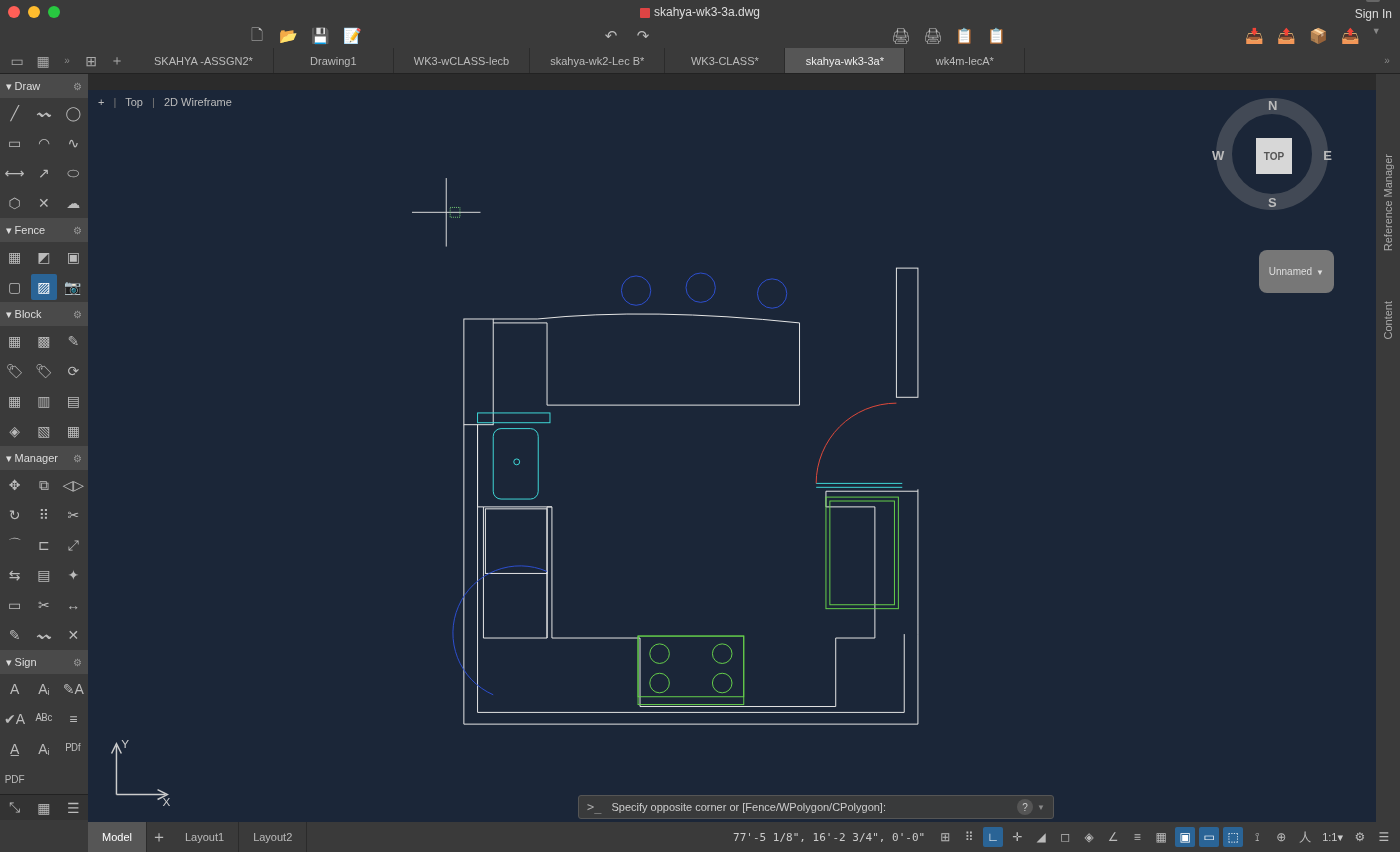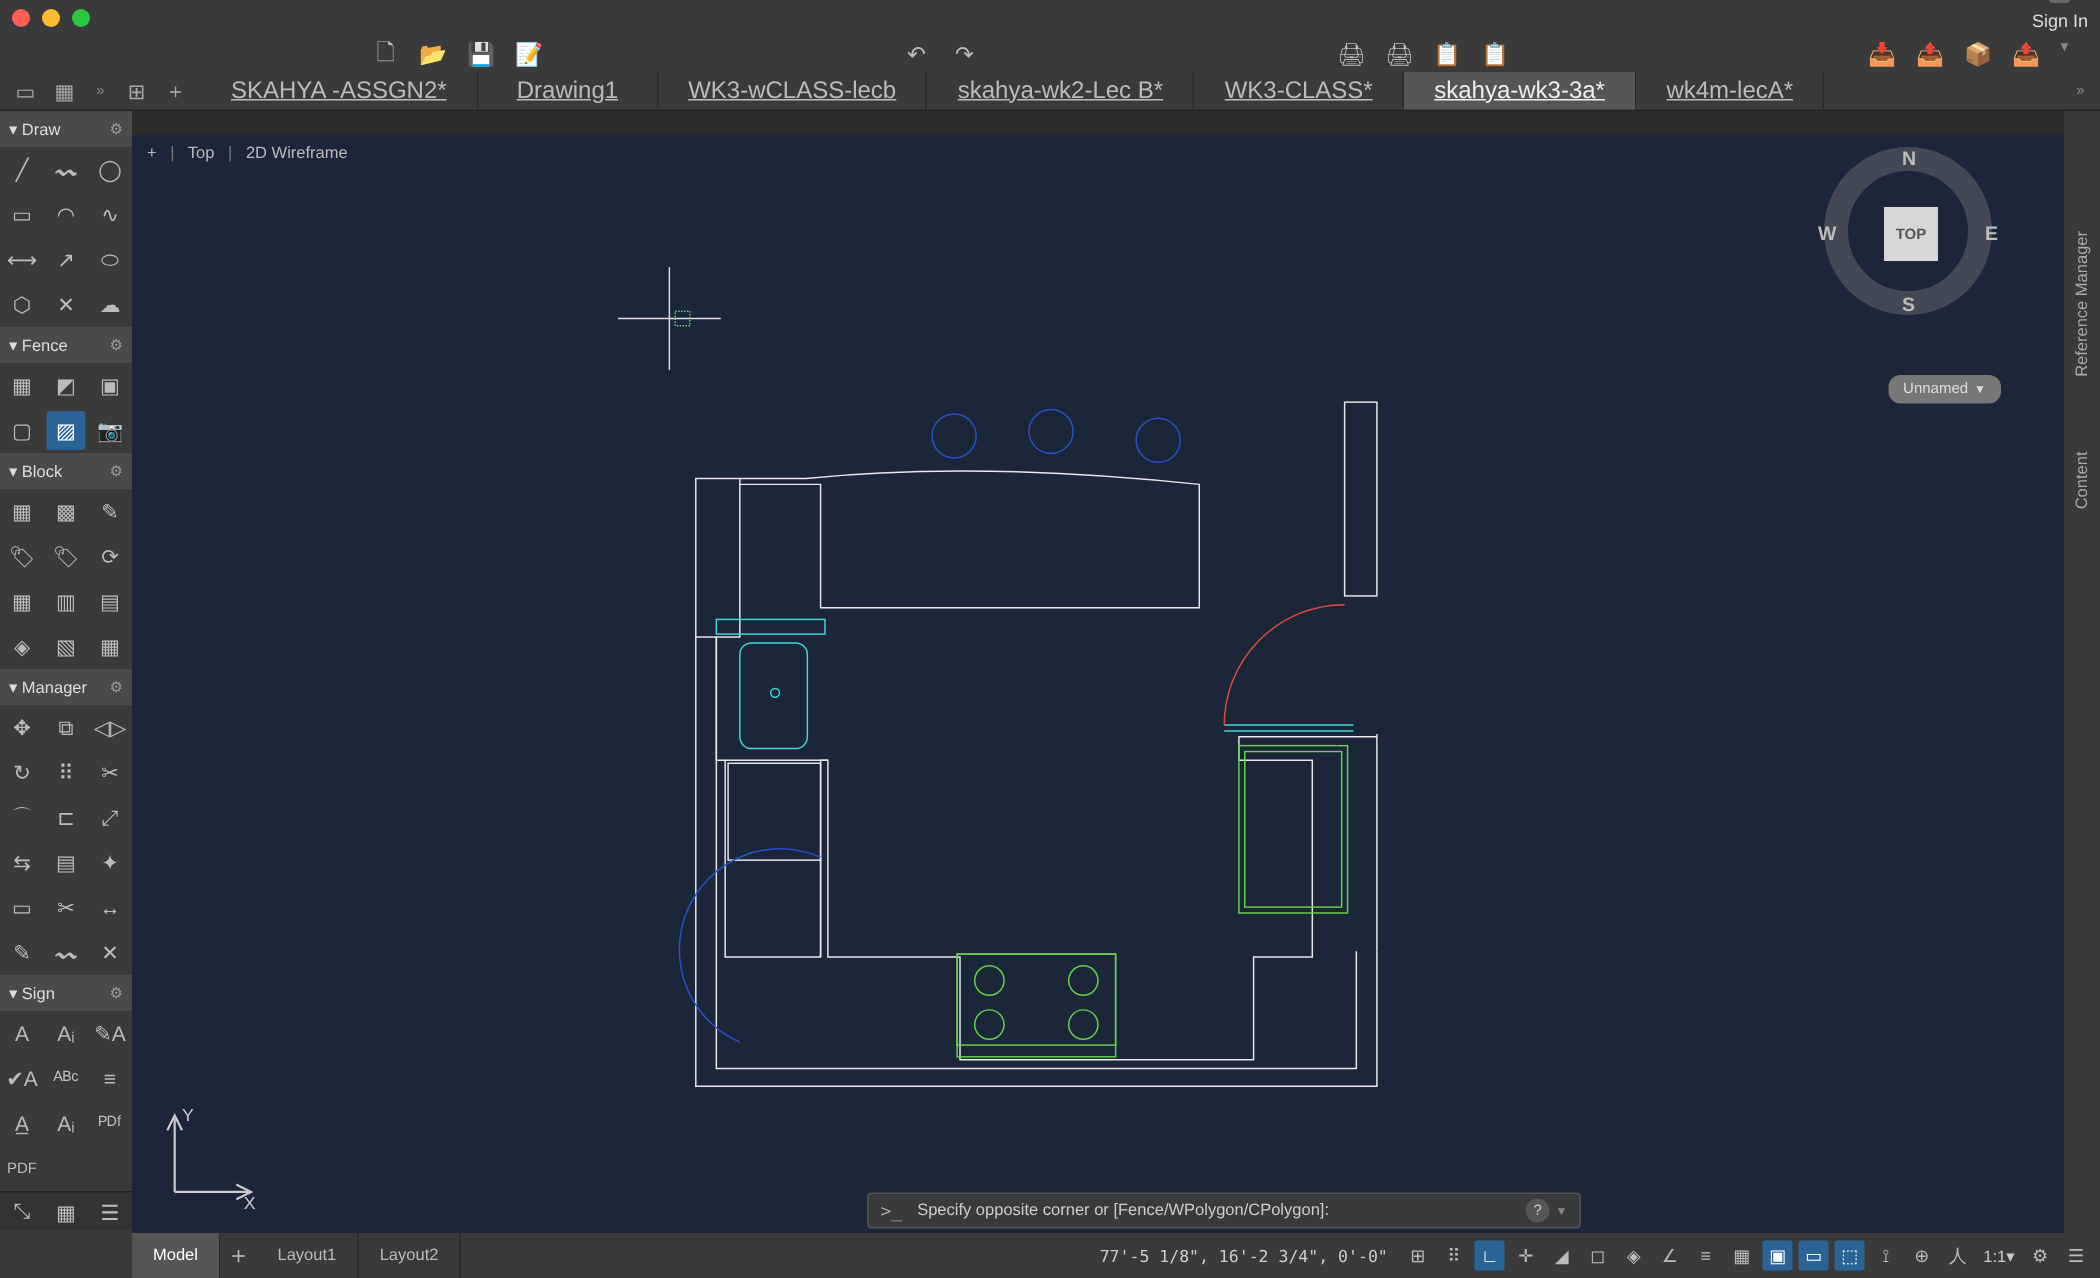--- a/index.html
+++ b/index.html
@@ -19,21 +19,21 @@
 #maintoolbar { height:24px; background:#3a3a3a; display:flex; align-items:center; padding:0 8px; }
 #maintoolbar .grp { display:flex; gap:14px; margin-right:60px; margin-left:180px;}
 #maintoolbar .grp.first{margin-left:240px;}
 #maintoolbar .ic { width:18px; height:18px; display:flex; align-items:center; justify-content:center; font-size:15px; color:#bbb; cursor:pointer; }
 
 
 #doctabs { height:26px; background:#3a3a3a; display:flex; align-items:stretch; border-bottom:1px solid #222; }
 #doctabs .leading { display:flex; align-items:center; gap:8px; padding:0 8px; }
 #doctabs .leading .ic { width:18px; height:18px; display:flex; align-items:center; justify-content:center; color:#aaa; font-size:14px; cursor:pointer;}
 #doctabs .chev { width:14px; color:#888; font-size:10px; text-align:center; cursor:pointer;}
-#doctabs .tab { padding:0 20px; display:flex; align-items:center; font-size:16px; color:#bbb; cursor:pointer; border-right:1px solid #2b2b2b; background:#3a3a3a; min-width:120px; justify-content:center;text-decoration:underline;}
+#doctabs .tab { padding:0 20px; display:flex; align-items:center; font-size:11px; color:#bbb; cursor:pointer; border-right:1px solid #2b2b2b; background:#3a3a3a; min-width:120px; justify-content:center;}
 #doctabs .tab.active { background:#565656; color:#eee; }
 
 
 #lefttool { position:absolute; left:0; top:74px; bottom:30px; width:88px; background:#3a3a3a; overflow:hidden; }
 #lefttool .sect-hd { height:22px; display:flex; align-items:center; padding:12px 6px; font-size:11px; color:#ddd; background:#4a4a4a; justify-content:space-between;}
 #lefttool .sect-hd .gear { font-size:10px; color:#999;}
 #lefttool .row { display:flex; height:30px; align-items:center; justify-content:space-around; }
 #lefttool .row .tb { width:26px; height:26px; display:flex; align-items:center; justify-content:center; color:#bbb; font-size:14px; cursor:pointer; border-radius:2px;}
 #lefttool .row .tb.on { background:#2a6496; color:#fff;}
 
@@ -49,21 +49,21 @@
 
 #vportlbl { position:absolute; left:10px; top:6px; font-size:11px; color:#bbb; }
 #vportlbl .sep { margin:0 6px; color:#777;}
 
 
 #viewcube { position:absolute; right:40px; top:0px; width:128px; height:128px; }
 #viewcube .ring { position:absolute; inset:8px; border:16px solid rgba(140,140,140,.35); border-radius:50%; }
 #viewcube .face { position:absolute; left:48px; top:48px; width:36px; height:36px; background:#d7d7d7; color:#555; display:flex; align-items:center; justify-content:center; font-size:10px; font-weight:bold; cursor:pointer;}
 #viewcube .lbl { position:absolute; font-size:13px; color:#bbb; font-weight:bold;}
 #viewcube .ln{top:8px;left:60px;} #viewcube .ls{bottom:8px;left:60px;} #viewcube .lw{left:4px;top:58px;} #viewcube .le{right:4px;top:58px;}
-#unnamed { position:absolute; right:42px; top:160px; background:#777; color:#ddd; font-size:10px; padding:4px 10px; border-radius:8px; cursor:pointer;}
+#unnamed { position:absolute; right:42px; top:160px; background:#777; color:#ddd; font-size:10px; padding:16px 10px; border-radius:8px; cursor:pointer;}
 #unnamed .dd{ font-size:8px; margin-left:4px;}
 
 
 #cmdbar { position:absolute; left:490px; bottom:3px; width:476px; height:24px; background:rgba(60,60,60,.92); border:1px solid #555; border-radius:3px; display:flex; align-items:center; padding:0 8px; font-size:11px; color:#ccc;}
 #cmdbar .prompticon{ font-family:monospace; color:#aaa; margin-right:10px; font-size:12px;}
 #cmdbar .help{ margin-left:auto; width:16px; height:16px; border-radius:50%; background:#555; color:#ccc; display:flex; align-items:center; justify-content:center; font-size:10px; cursor:pointer;}
 #cmdbar .dd{ font-size:8px; color:#888; margin-left:4px;}
 
 
 #bottombar { position:absolute; left:0; right:0; bottom:0; height:30px; background:#3a3a3a; display:flex; align-items:stretch; }
@@ -81,20 +81,21 @@
 </style>
 </head>
 <body>
 
 <div id="titlebar">
   <div class="traffic">
     <div class="dot" style="background:#ff5f57"></div>
     <div class="dot" style="background:#febc2e"></div>
     <div class="dot" style="background:#28c840"></div>
   </div>
+  <div class="title"><span class="dwgicon"></span><span>skahya-wk3-3a.dwg</span></div>
   <div class="signin">
     <span class="avatar"></span>
     <span>Sign In</span>
     <span class="chev">▼</span>
   </div>
 </div>
 
 <div id="maintoolbar">
   <div class="grp first">
     <div class="ic">🗋</div>

